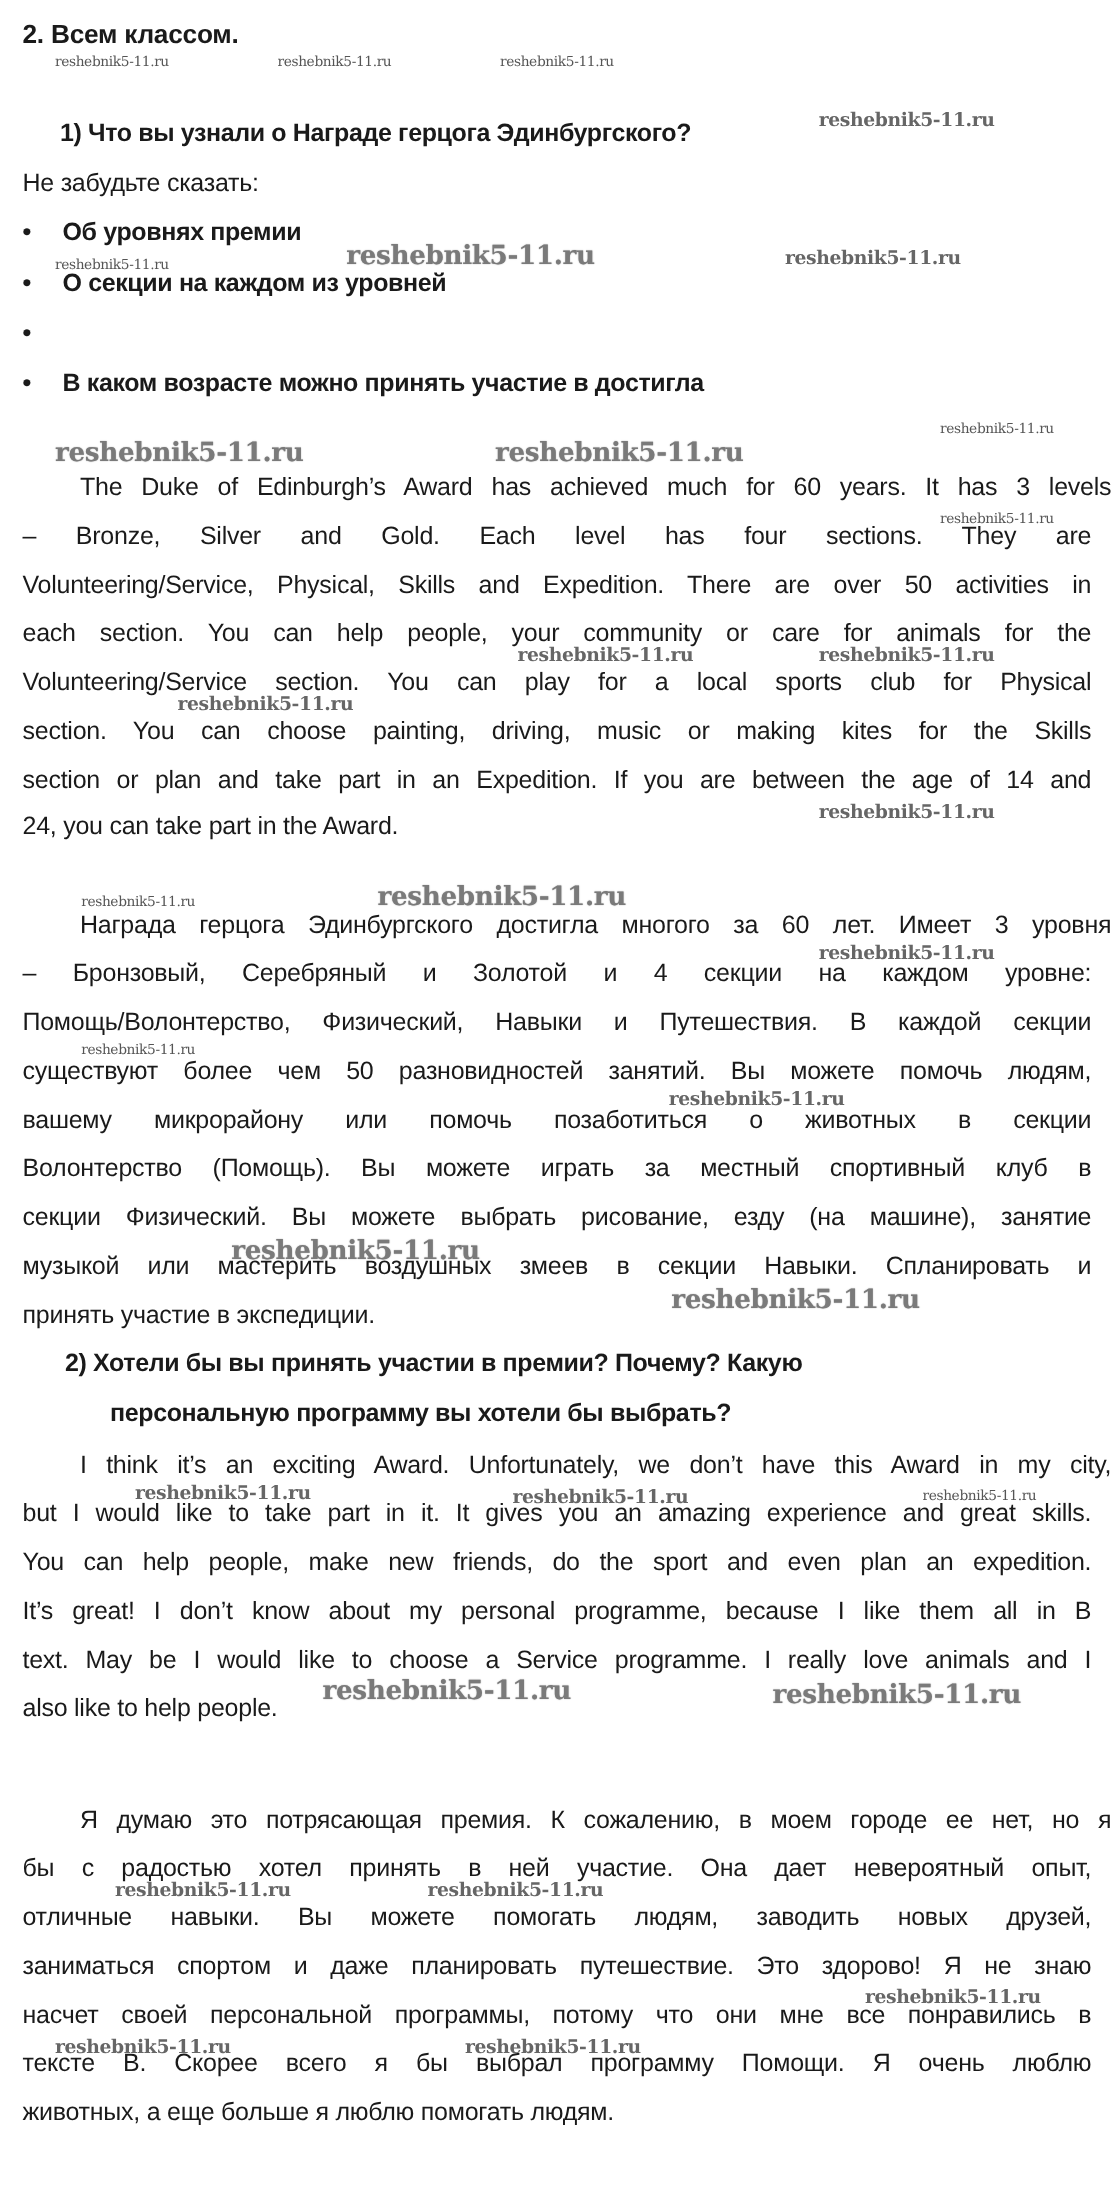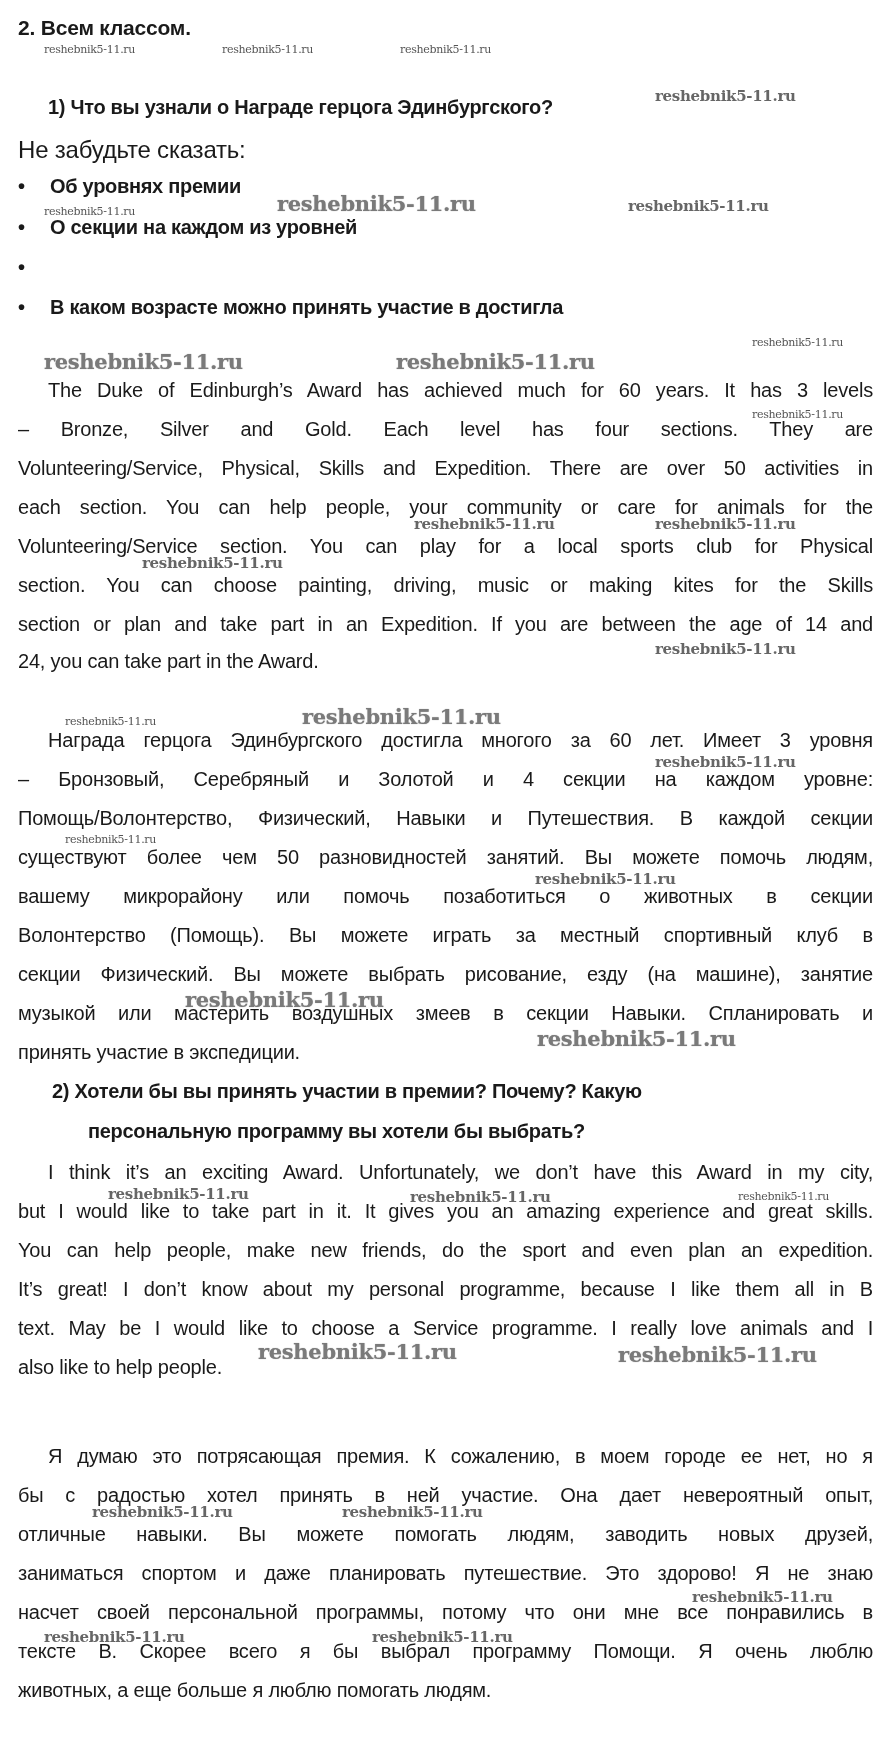--- a/index.html
+++ b/index.html
@@ -3,30 +3,30 @@
   <meta charset="utf-8">
   <style>
     html, body { margin: 0; padding: 0; background: #ffffff; }
     body {
       width: 892px; height: 1759px; position: relative; overflow: hidden;
       font-family: "Liberation Sans", sans-serif; color: #1a1a1a;
     }
     .abs { position: absolute; white-space: nowrap; }
     .h-task { left: 18px; top: 16px; font-size: 21px; font-weight: bold; letter-spacing: -0.2px; text-align: right; }
     .q { font-size: 20px; font-weight: bold; letter-spacing: -0.3px; }
-    .plain { font-size: 24px; letter-spacing: -0.2px; }
+    .plain { font-size: 20px; letter-spacing: -0.2px; }
     .bullet { font-size: 20px; font-weight: bold; letter-spacing: -0.3px; }
     .bullet .dot { position: absolute; left: 0; top: 0; }
     .bullet .txt { position: absolute; left: 32px; top: 0; }
     .line {
       position: absolute; left: 18px; width: 855px; font-size: 20px; letter-spacing: -0.2px;
       text-align: justify; text-align-last: justify; white-space: nowrap; height: 26px; line-height: 26px;
     }
     .line.last { text-align-last: left; }
-    .line.indent { left: 48px; width: 825px; }
+    .line.indent { left: 64px; width: 825px; }
     .wm {
       position: absolute; white-space: nowrap;
       font-family: "DejaVu Serif", serif; font-weight: bold; color: #7d7d7d;
       letter-spacing: -0.3px;
     }
     .wm.s { font-size: 11px; font-weight: normal; color: #555; }
     .wm.m { font-size: 15px; color: #666; }
     .wm.l { font-size: 21px; color: #7a7a7a; text-shadow: 0 0 1px #999; }
   </style>
 </head>

